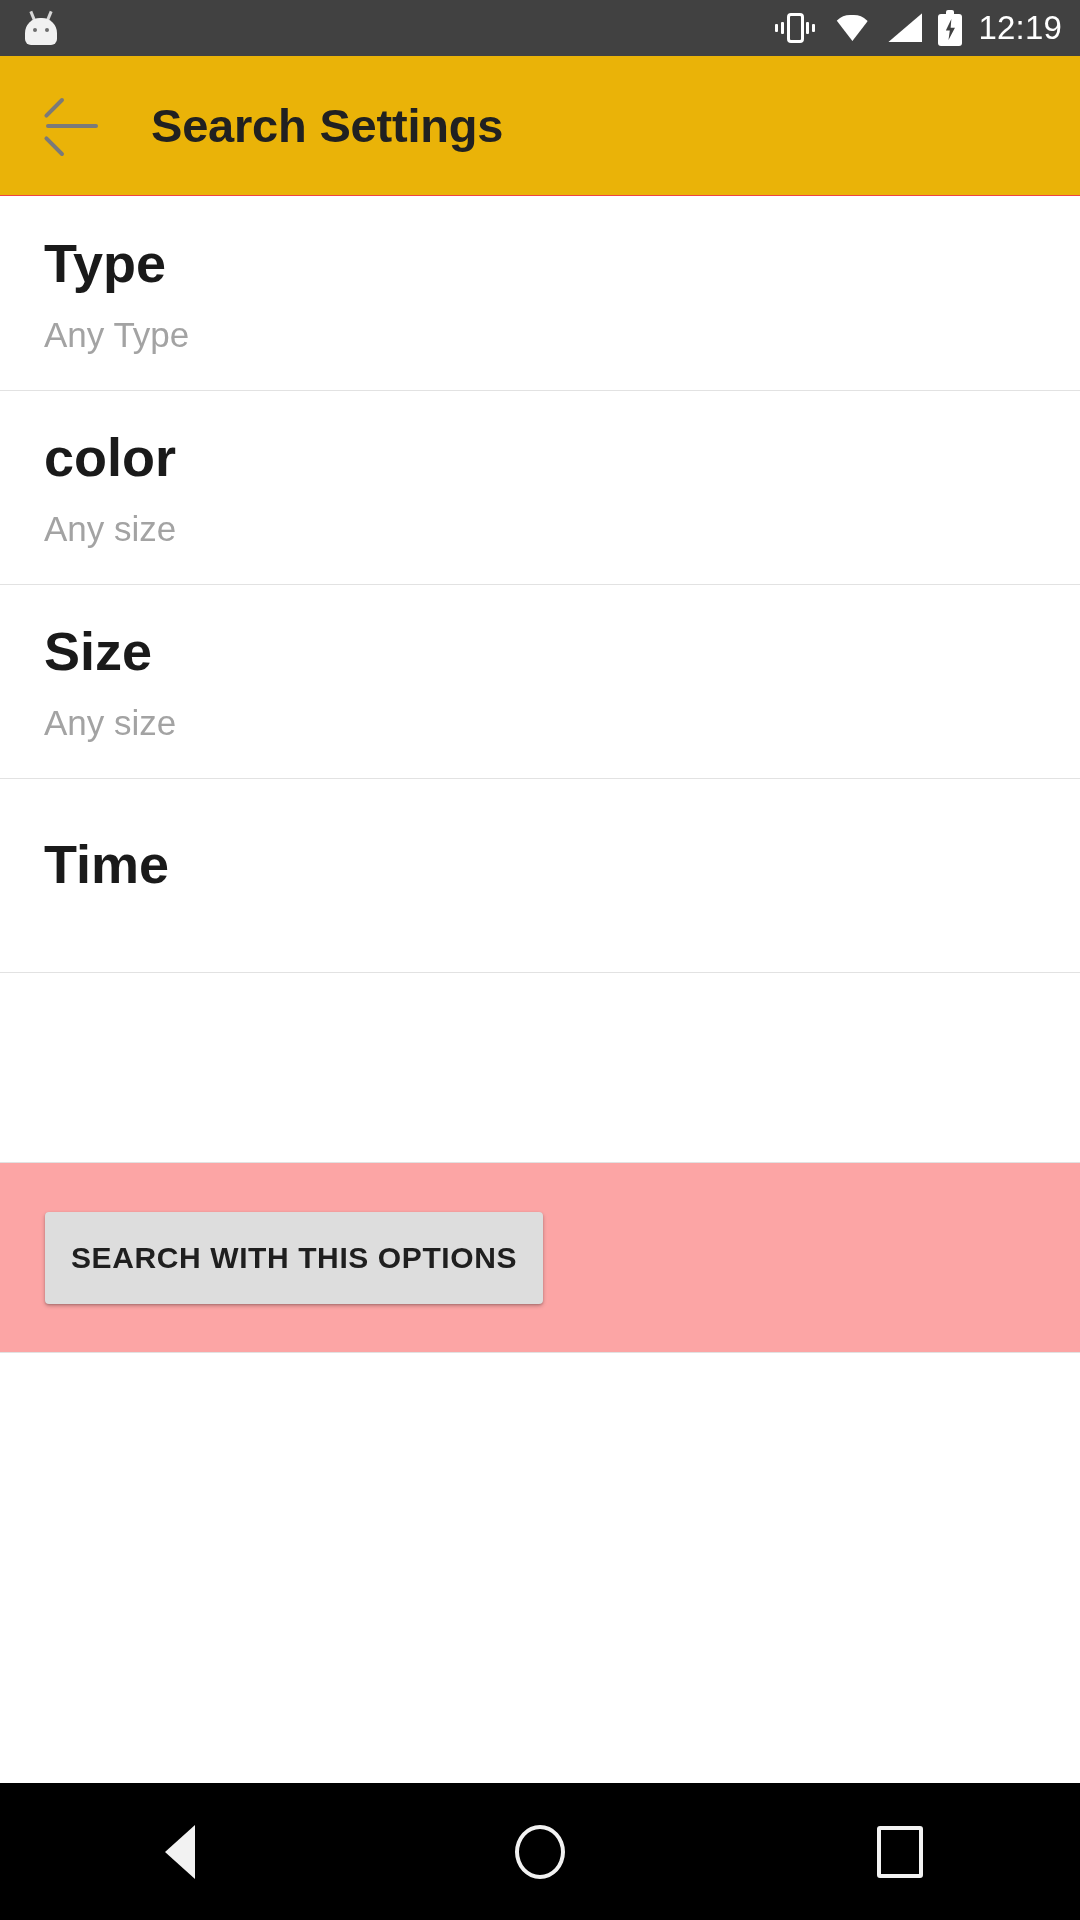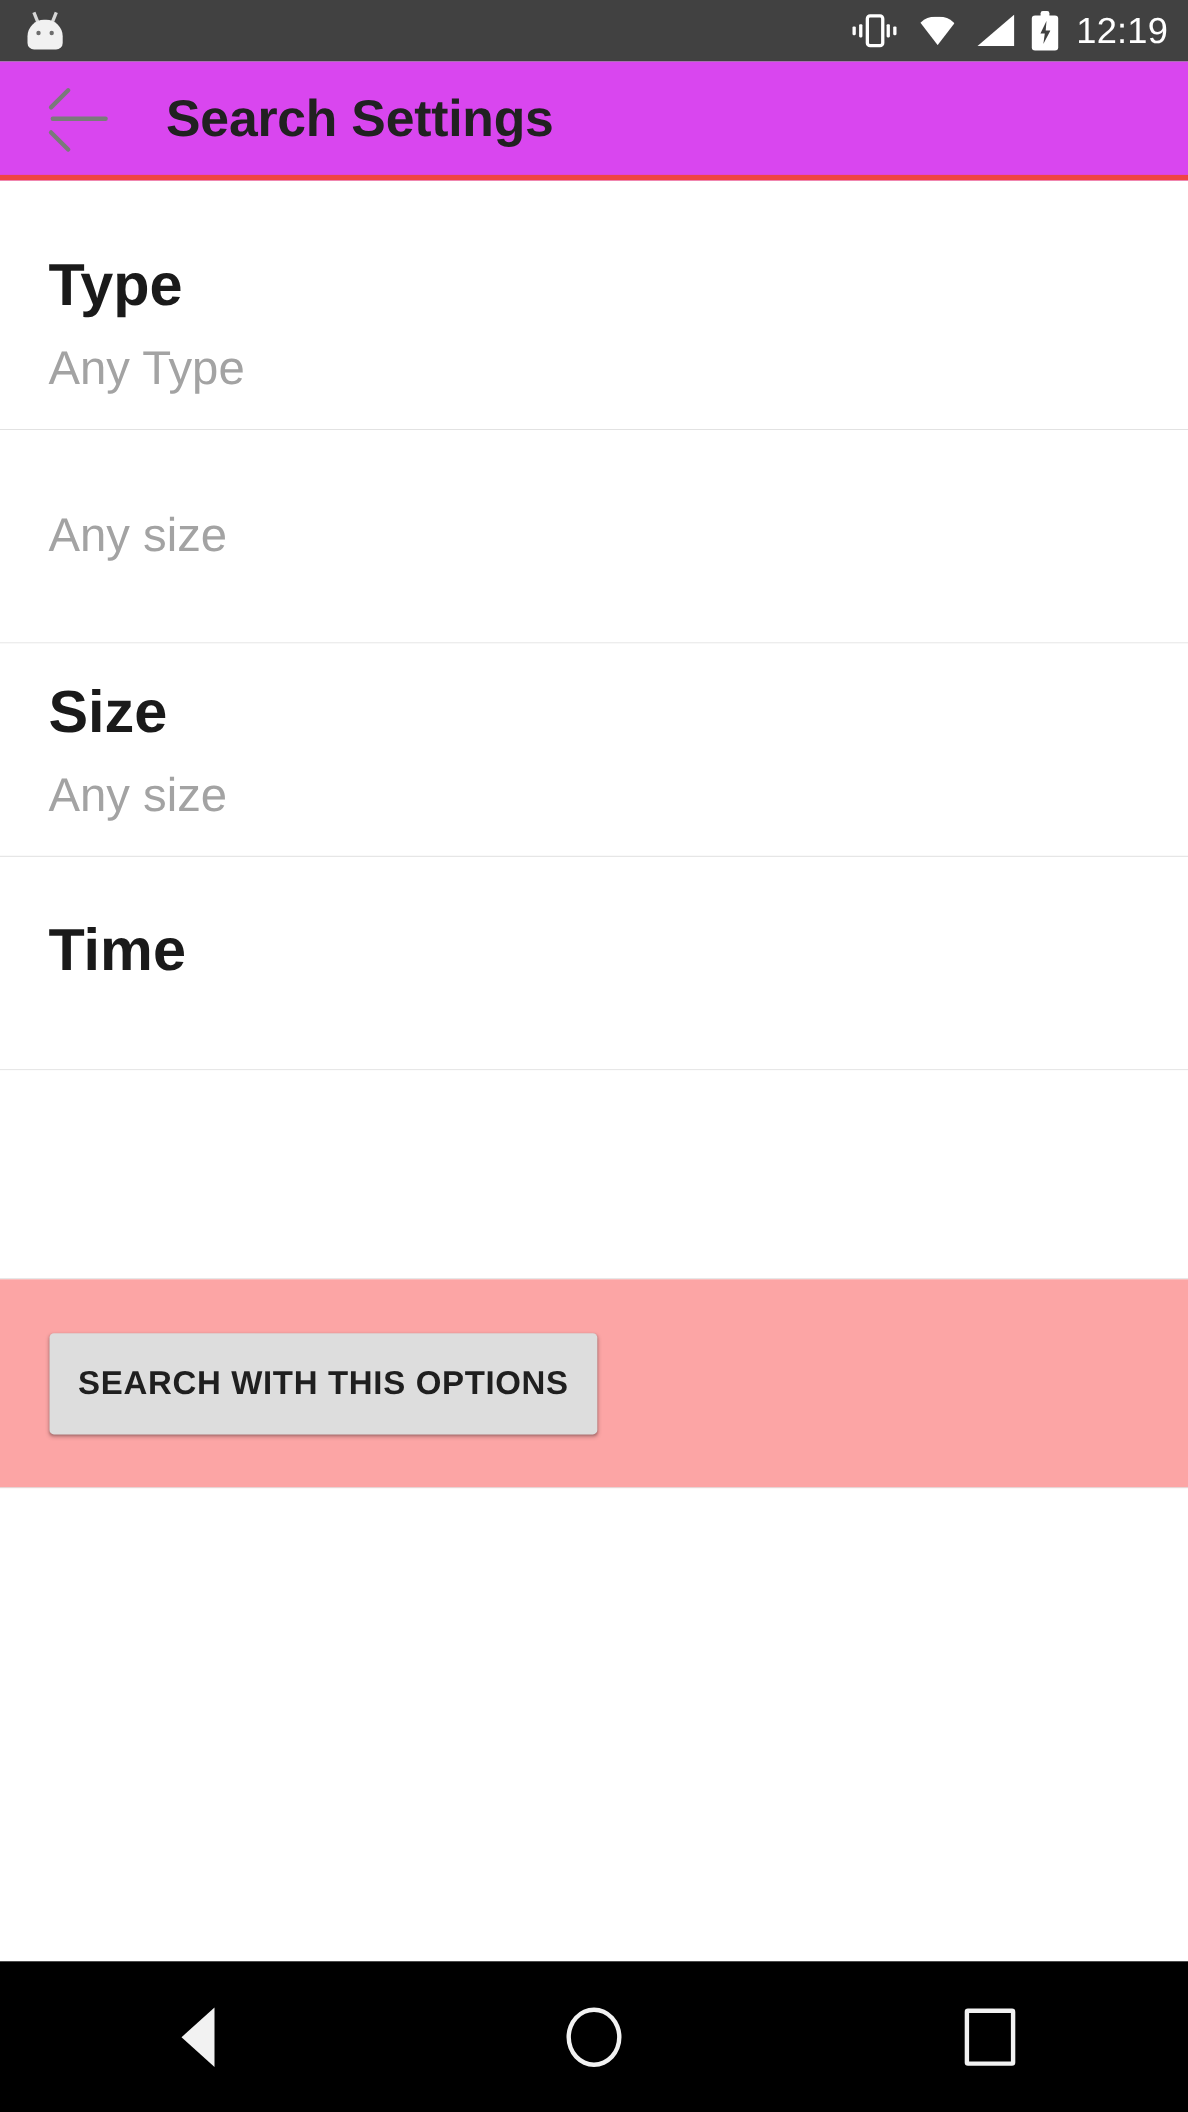--- a/index.html
+++ b/index.html
@@ -93,24 +93,24 @@
   }
 
   .clock{
     color:#ffffff; font-size:33px; letter-spacing:0.2px;
     font-family:"Liberation Sans", sans-serif;
   }
 
   
   .app-bar{
     position:absolute; top:56px; left:0;
-    width:1080px; height:108px;
-    background:#d946ef;
+    width:1080px; height:140px;
+    background:#eab308;
     display:flex; align-items:center;
-    border-bottom:5px solid #ef4444;
+    border-bottom:1px solid #ef4444;
   }
   .back-arrow{
     width:66px; height:66px; margin-left:40px;
     position:relative; flex:0 0 auto; cursor:pointer;
   }
   .back-arrow .shaft{
     position:absolute; left:6px; top:31px;
     width:52px; height:4px; background:#7a7a7a; border-radius:2px;
   }
   .back-arrow .h1,.back-arrow .h2{
@@ -135,21 +135,21 @@
     border-bottom:1px solid #e2e2e2;
     padding:0 44px;
     display:flex; flex-direction:column; justify-content:center;
     background:#ffffff; cursor:pointer;
   }
   .row-title{
     font-size:54px; font-weight:bold; color:#1a1a1a;
     line-height:1.15; margin-bottom:22px;
   }
   .row-sub{
-    font-size:43px; color:#a3a3a3; line-height:1.1;
+    font-size:35px; color:#a3a3a3; line-height:1.1;
   }
 
   .spacer-row{
     height:190px; width:1080px;
     border-bottom:1px solid #e2e2e2; background:#ffffff;
   }
 
   .button-row{
     height:190px; width:1080px;
     border-bottom:1px solid #e2e2e2;
@@ -248,20 +248,21 @@
 </div>
 
 <div class="list">
 
   <div class="row">
     <div class="row-title">Type</div>
     <div class="row-sub">Any Type</div>
   </div>
 
   <div class="row">
+    <div class="row-title">color</div>
     <div class="row-sub">Any size</div>
   </div>
 
   <div class="row">
     <div class="row-title">Size</div>
     <div class="row-sub">Any size</div>
   </div>
 
   <div class="row">
     <div class="row-title">Time</div>

